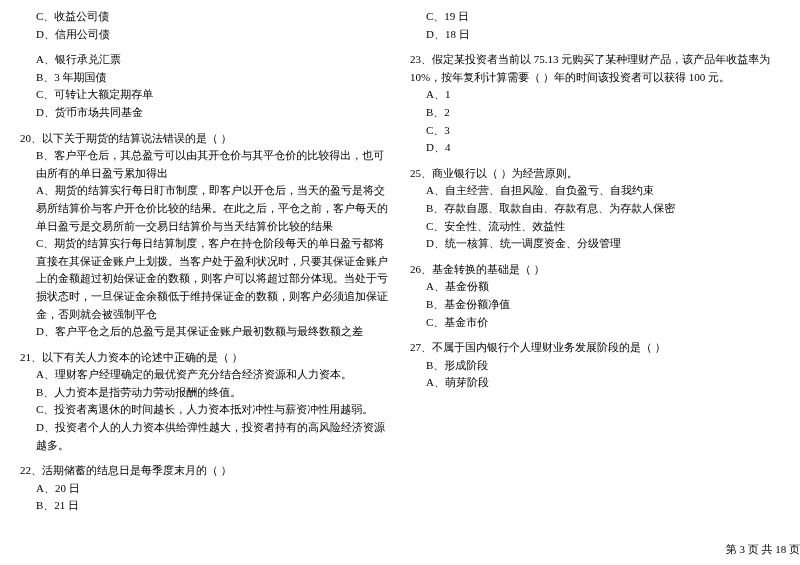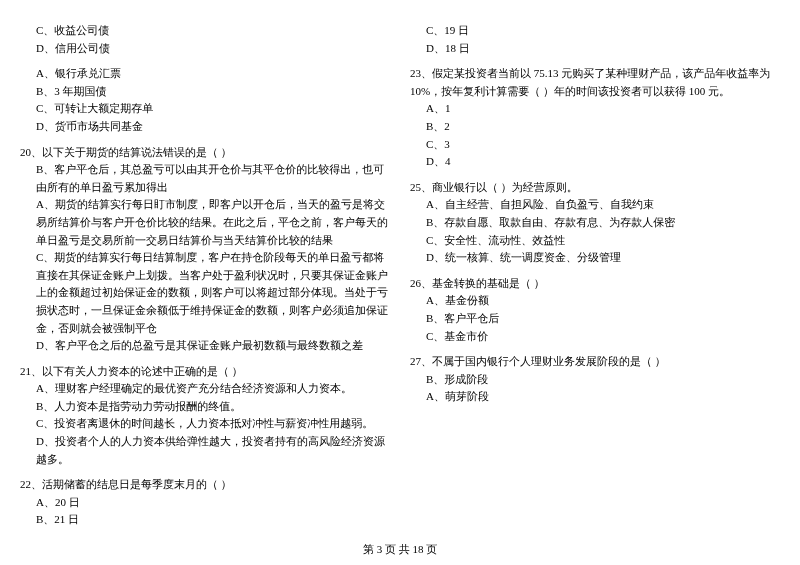--- a/index.html
+++ b/index.html
@@ -12,21 +12,21 @@
       height: 565px;
       background: #fff;
       font-family: SimSun, '宋体', serif;
       font-size: 11px;
       color: #000;
       overflow: hidden;
     }
     .page {
       width: 800px;
       height: 565px;
-      padding: 22px 20px;
+      padding: 8px 20px;
       position: relative;
     }
     .columns {
       display: flex;
       gap: 20px;
     }
     .col {
       flex: 1;
     }
     .question {
@@ -40,21 +40,21 @@
     .option {
       padding-left: 16px;
       line-height: 1.6;
       font-size: 11px;
     }
     .page-footer {
       position: absolute;
       bottom: 8px;
       left: 0;
       right: 0;
-      text-align: center;
+      text-align: right;
       font-size: 11px;
     }
   </style>
 </head>
 <body>
 
 <div class="page">
   <div class="columns">
     <div class="col" id="left-col">
         <div class="question">
@@ -102,21 +102,21 @@
         <div class="question">
           <div class="question-header">25、商业银行以（    ）为经营原则。</div>
           <div class="option">A、自主经营、自担风险、自负盈亏、自我约束</div>
           <div class="option">B、存款自愿、取款自由、存款有息、为存款人保密</div>
           <div class="option">C、安全性、流动性、效益性</div>
           <div class="option">D、统一核算、统一调度资金、分级管理</div>
         </div>
         <div class="question">
           <div class="question-header">26、基金转换的基础是（    ）</div>
           <div class="option">A、基金份额</div>
-          <div class="option">B、客户平仓后</div>
+          <div class="option">B、基金份额净值</div>
           <div class="option">C、基金市价</div>
         </div>
         <div class="question">
           <div class="question-header">27、不属于国内银行个人理财业务发展阶段的是（    ）</div>
           <div class="option">B、形成阶段</div>
           <div class="option">A、萌芽阶段</div>
         </div>
       </div>
   </div>
   <div class="page-footer">第 3 页 共 18 页</div>

